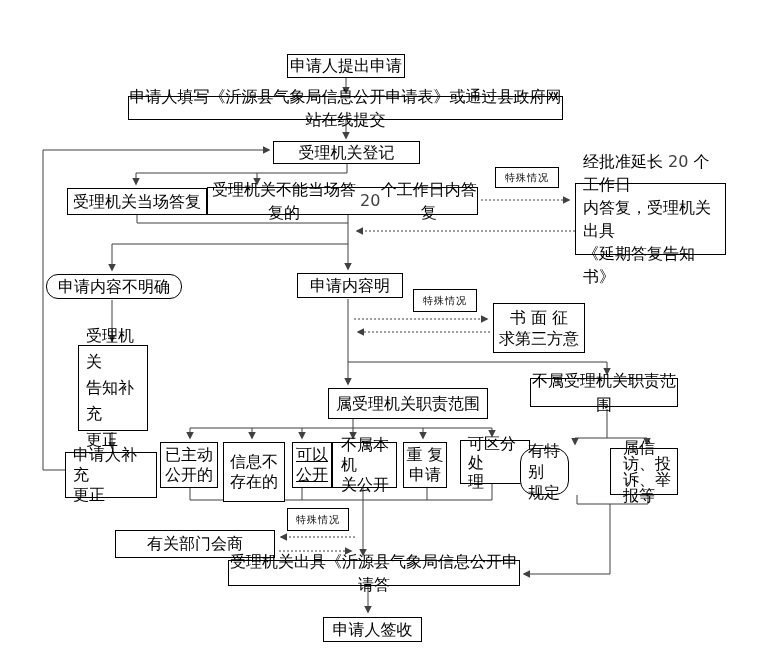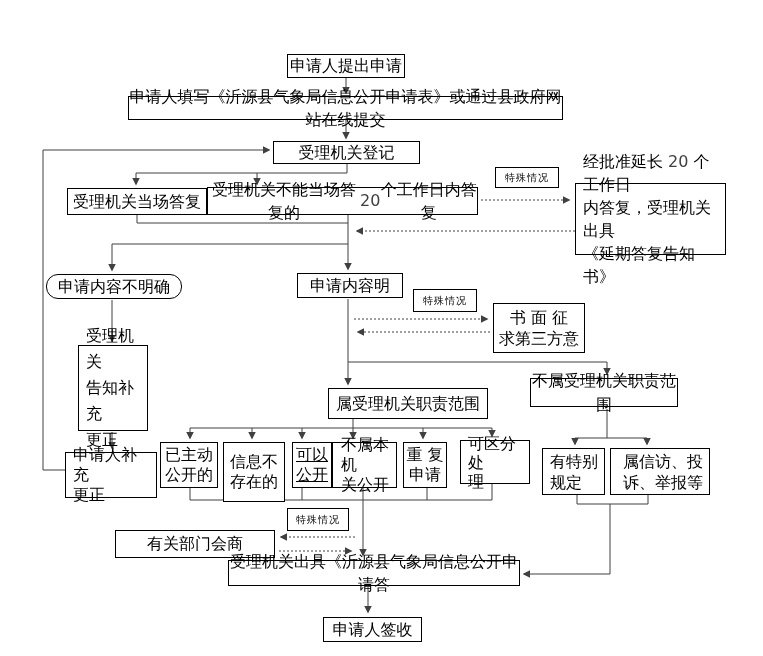--- a/index.html
+++ b/index.html
@@ -151,24 +151,24 @@
 
   <div class="box left" style="left:332px; top:442px; width:65px; height:46px; line-height:20px;padding-left:8px;">不属本机
 关公开</div>
 
   <div class="box" style="left:403px; top:442px; width:44px; height:46px; line-height:20px;">重 复
 申请</div>
 
   <div class="box left" style="left:460px; top:440px; width:70px; height:44px; line-height:19px;">可区分处
 理</div>
 
-  <div class="box left" style="left:542px; top:448px; width:63px; height:47px; line-height:21px;">有特别
+  <div class="box left" style="left:520px; top:448px; width:49px; height:47px; line-height:21px;border-radius:14px;">有特别
 规定</div>
 
-  <div class="box left" style="left:610px; top:448px; width:100px; height:47px; line-height:21px;padding-left:12px;">属信访、投
+  <div class="box left" style="left:610px; top:448px; width:68px; height:47px; line-height:16px;padding-left:12px;">属信访、投
 诉、举报等</div>
 
   <div class="label" style="left:287px; top:508px; width:62px; height:23px;">特殊情况</div>
 
   <div class="box" style="left:115px; top:530px; width:160px; height:28px;">有关部门会商</div>
 
   <div class="box" style="left:228px; top:560px; width:292px; height:26px;">受理机关出具《沂源县气象局信息公开申请答</div>
 
   <div class="box" style="left:323px; top:617px; width:99px; height:25px;">申请人签收</div>
 

